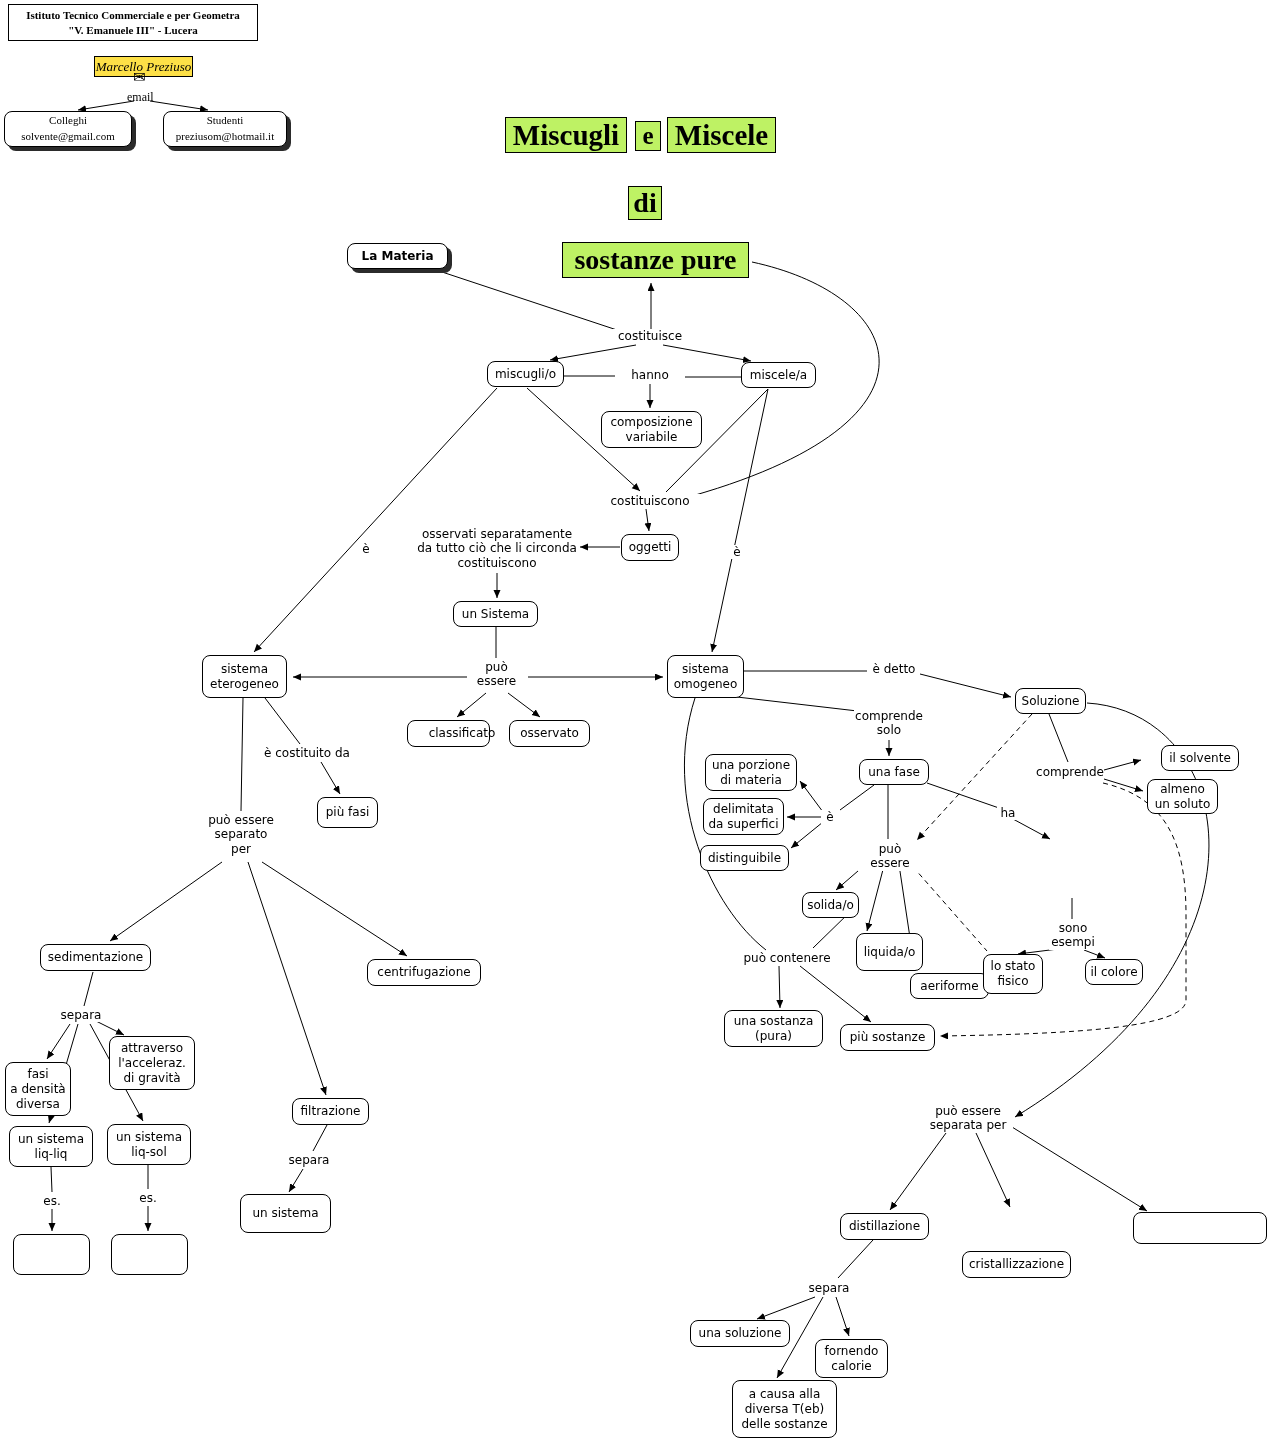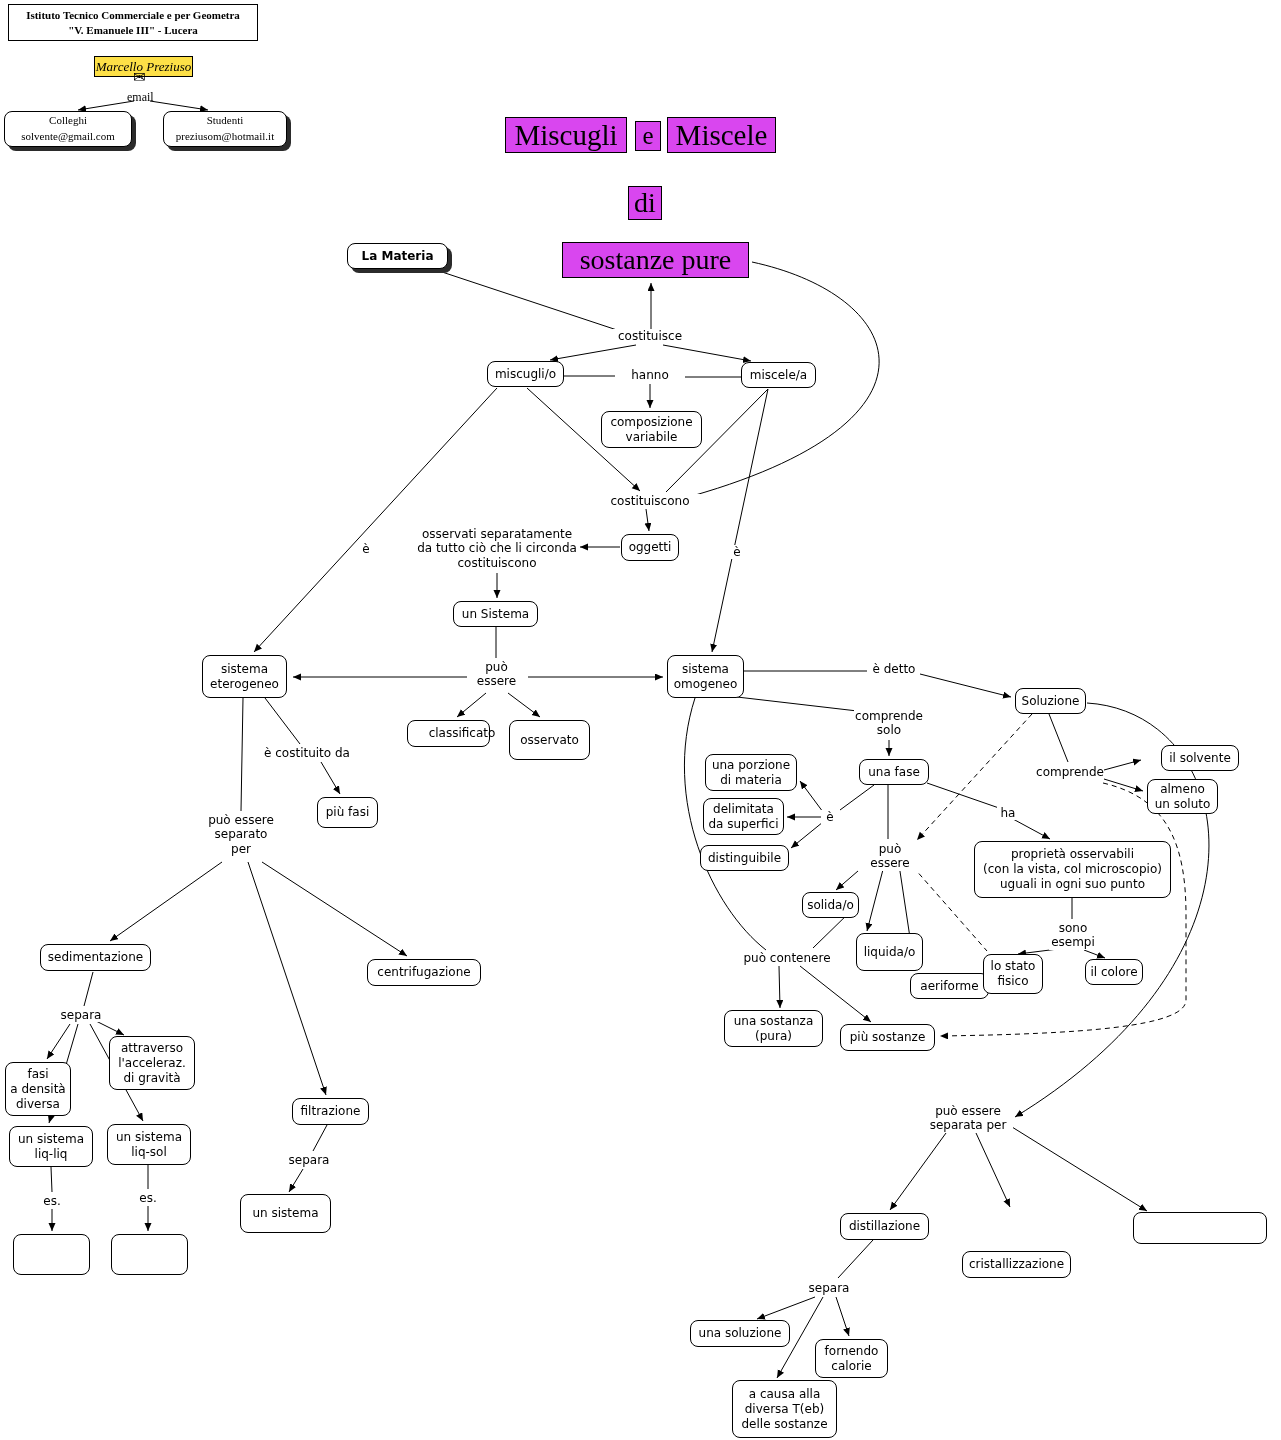--- a/index.html
+++ b/index.html
@@ -22,23 +22,23 @@
              display:flex;align-items:center;justify-content:center;
              font-family:"Liberation Serif",serif;font-style:italic;font-size:13px;}
   .email-icon{position:absolute;left:133px;top:70px;font-size:15px;line-height:1;}
   .email-label{position:absolute;left:127px;top:90px;font-family:"Liberation Serif",serif;font-size:12px;}
   .contact{position:absolute;box-sizing:border-box;border:1px solid #000;border-radius:8px;background:#fff;
            box-shadow:4px 4px 0 #2b2b2b;display:flex;flex-direction:column;justify-content:center;
            text-align:center;font-family:"Liberation Serif",serif;font-size:11px;line-height:1.45;}
   .contact.colleghi{left:4px;top:111px;width:128px;height:36px;}
   .contact.studenti{left:163px;top:111px;width:124px;height:36px;}
 
-  .title-word{position:absolute;box-sizing:border-box;border:1px solid #000;background:#d946ef;
+  .title-word{position:absolute;box-sizing:border-box;border:1px solid #000;background:#bef264;
               display:flex;align-items:center;justify-content:center;
-              font-family:"Liberation Serif",serif;font-weight:normal;}
+              font-family:"Liberation Serif",serif;font-weight:bold;}
   #t-miscugli{left:505px;top:117px;width:122px;height:36px;font-size:29px;}
   #t-e{left:635px;top:121px;width:26px;height:30px;font-size:25px;}
   #t-miscele{left:667px;top:117px;width:109px;height:36px;font-size:29px;}
   #t-di{left:628px;top:186px;width:34px;height:34px;font-size:28px;}
   #t-sostanze{left:562px;top:242px;width:187px;height:36px;font-size:28px;}
 </style>
 </head>
 <body>
 
 <div id="map">
@@ -158,34 +158,31 @@
     <div class="node" style="left: 601px; top: 411px; width: 101px; height: 37px;">composizione
 variabile</div>
     <div class="node" style="left: 621px; top: 534px; width: 58px; height: 27px;">oggetti</div>
     <div class="node" style="left: 453px; top: 601px; width: 85px; height: 26px;">un Sistema</div>
     <div class="node" style="left: 202px; top: 655px; width: 85px; height: 43px;">sistema
 eterogeneo</div>
     <div class="node" style="left: 667px; top: 655px; width: 77px; height: 43px;">sistema
 omogeneo</div>
     <div class="node" style="left: 1015px; top: 688px; width: 71px; height: 26px;">Soluzione</div>
     <div class="node" style="left: 407px; top: 720px; width: 83px; height: 27px; padding-left: 29px;">classificato</div>
-    <div class="node" style="left: 509px; top: 720px; width: 81px; height: 40px;">osservato</div>
+    <div class="node" style="left: 509px; top: 720px; width: 81px; height: 27px;">osservato</div>
     <div class="node" style="left: 1145px; top: 745px; width: 78px; height: 26px; margin-left: 16px;">il solvente</div>
     <div class="node" style="left: 1147px; top: 779px; width: 71px; height: 35px;">almeno
 un soluto</div>
     <div class="node" style="left: 705px; top: 754px; width: 92px; height: 37px;">una porzione
 di materia</div>
     <div class="node" style="left: 859px; top: 759px; width: 70px; height: 26px;">una fase</div>
     <div class="node" style="left: 317px; top: 797px; width: 61px; height: 31px;">più fasi</div>
     <div class="node" style="left: 703px; top: 798px; width: 81px; height: 37px;">delimitata
 da superfici</div>
     <div class="node" style="left: 700px; top: 845px; width: 89px; height: 26px;">distinguibile</div>
-    <div class="node" style="left: 974px; top: 841px; width: 197px; height: 57px;">proprietà osservabili
-(con la vista, col microscopio)
-uguali in ogni suo punto</div>
     <div class="node" style="left: 802px; top: 892px; width: 57px; height: 26px;">solida/o</div>
     <div class="node" style="left: 856px; top: 933px; width: 67px; height: 38px;">liquida/o</div>
     <div class="node" style="left: 878px; top: 973px; width: 79px; height: 26px; margin-left: 32px;">aeriforme</div>
     <div class="node" style="left: 983px; top: 954px; width: 60px; height: 40px;">lo stato
 fisico</div>
     <div class="node" style="left: 1085px; top: 959px; width: 58px; height: 26px;">il colore</div>
     <div class="node" style="left: 40px; top: 944px; width: 111px; height: 27px;">sedimentazione</div>
     <div class="node" style="left: 367px; top: 959px; width: 114px; height: 27px;">centrifugazione</div>
     <div class="node" style="left: 724px; top: 1010px; width: 99px; height: 37px;">una sostanza
 (pura)</div>

